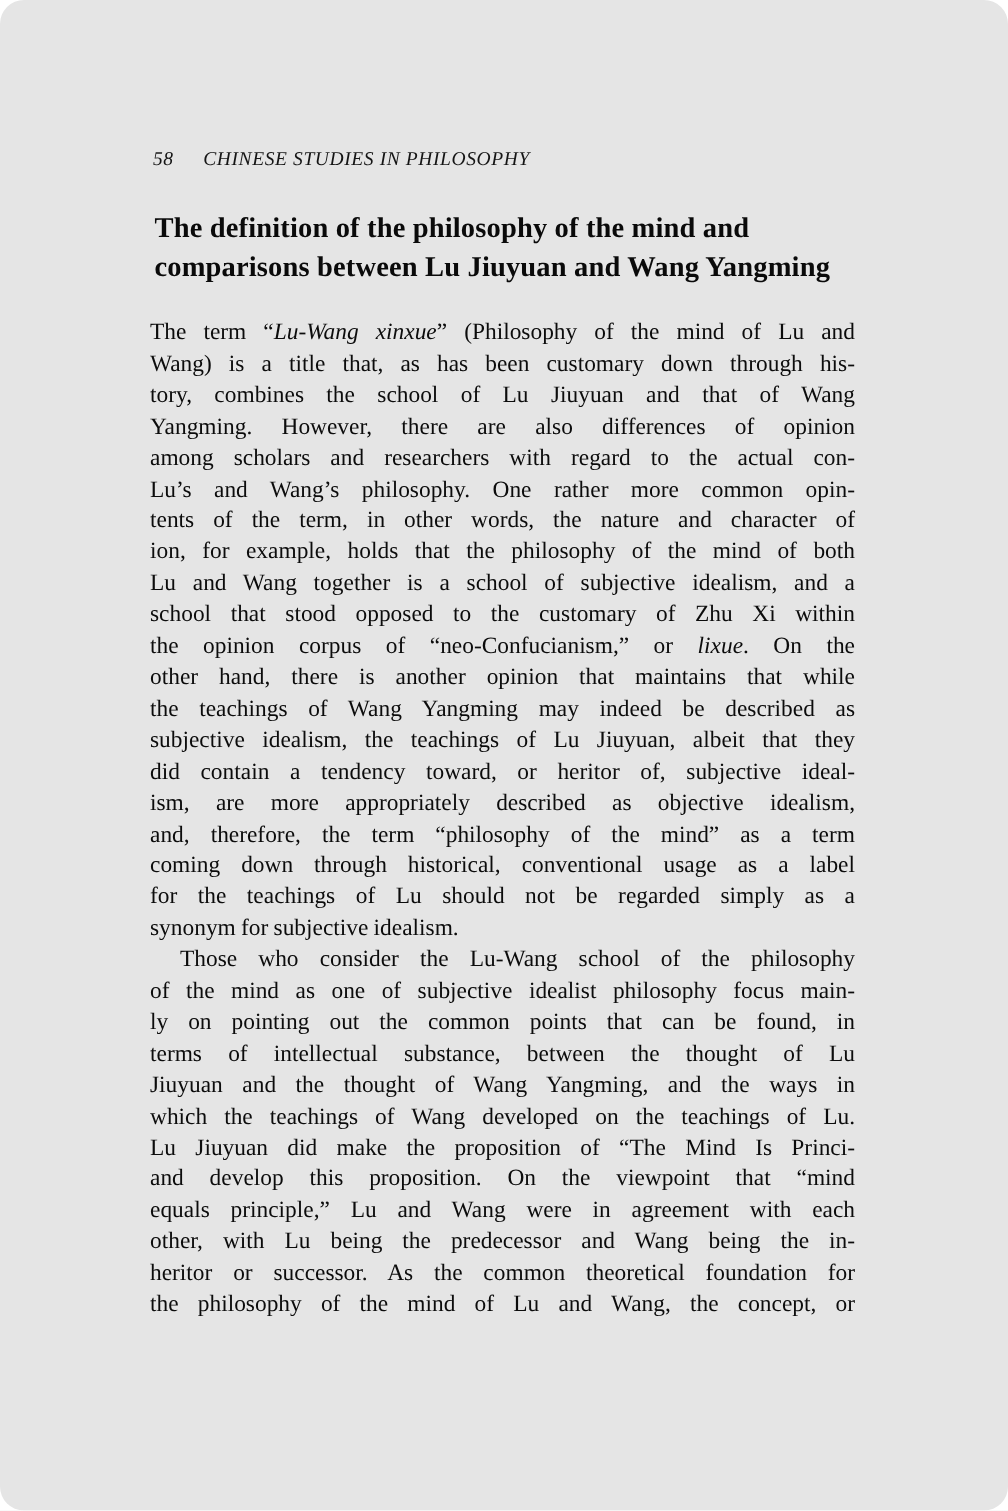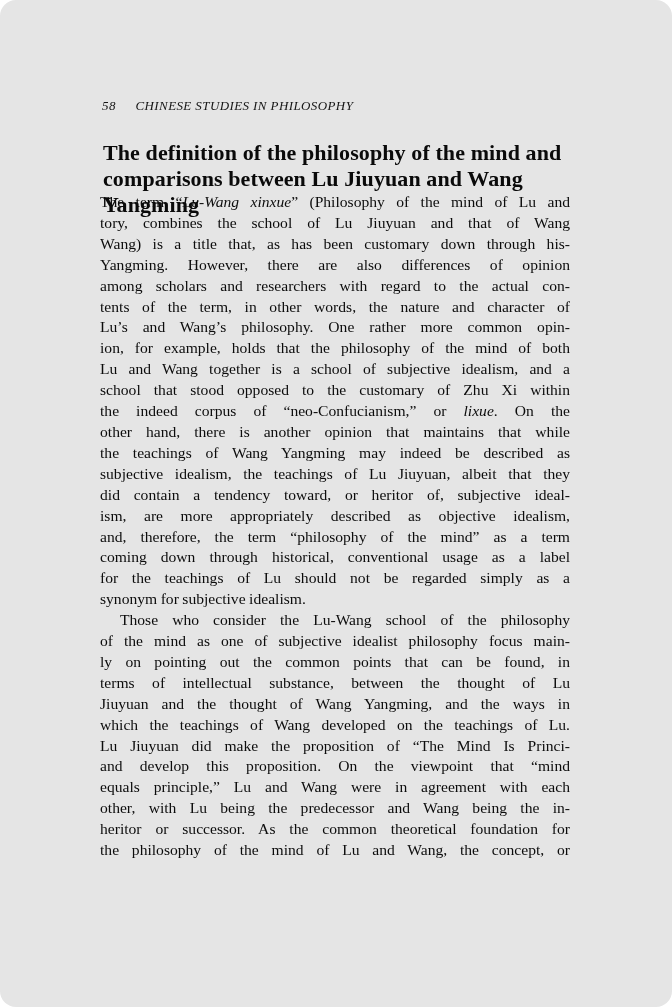--- a/index.html
+++ b/index.html
@@ -30,33 +30,33 @@
   }
   .running-header .page-num {
     margin-right: 16px;
   }
   .section-heading {
     position: absolute;
     left: 103px;
     top: 140px;
     width: 470px;
     margin: 0;
-    font-size: 22px;
+    font-size: 19px;
     font-weight: bold;
     line-height: 26px;
     letter-spacing: 0.1px;
     color: #0a0a0a;
   }
   .section-heading .h-line {
     display: block;
   }
   .body-text {
     position: absolute;
     left: 100px;
-    top: 192px;
+    top: 212px;
     width: 470px;
     font-size: 15.6px;
     line-height: 20.9px;
     word-spacing: -0.4px;
     color: #0c0c0c;
   }
   .body-text .line {
     text-align: justify;
     text-align-last: justify;
   }
@@ -81,30 +81,30 @@
     <span class="running-title">CHINESE STUDIES IN PHILOSOPHY</span>
   </div>
 
   <h1 class="section-heading">
     <span class="h-line">The definition of the philosophy of the mind and</span>
     <span class="h-line">comparisons between Lu Jiuyuan and Wang Yangming</span>
   </h1>
 
   <div class="body-text" id="body-text">
       <div class="line"><span>The term “</span><span class="it">Lu-Wang xinxue</span><span>” (Philosophy of the mind of Lu and</span></div>
+      <div class="line"><span>Wang) is a title that, as has been customary down through his-</span></div>
       <div class="line"><span>tory, combines the school of Lu Jiuyuan and that of Wang</span></div>
-      <div class="line"><span>Wang) is a title that, as has been customary down through his-</span></div>
       <div class="line"><span>Yangming. However, there are also differences of opinion</span></div>
       <div class="line"><span>among scholars and researchers with regard to the actual con-</span></div>
+      <div class="line"><span>Lu’s and Wang’s philosophy. One rather more common opin-</span></div>
       <div class="line"><span>tents of the term, in other words, the nature and character of</span></div>
-      <div class="line"><span>Lu’s and Wang’s philosophy. One rather more common opin-</span></div>
       <div class="line"><span>ion, for example, holds that the philosophy of the mind of both</span></div>
       <div class="line"><span>Lu and Wang together is a school of subjective idealism, and a</span></div>
       <div class="line"><span>school that stood opposed to the customary of Zhu Xi within</span></div>
-      <div class="line"><span>the indeed corpus of “neo-Confucianism,” or </span><span class="it">lixue</span><span>. On the</span></div>
+      <div class="line"><span>the opinion corpus of “neo-Confucianism,” or </span><span class="it">lixue</span><span>. On the</span></div>
       <div class="line"><span>other hand, there is another opinion that maintains that while</span></div>
       <div class="line"><span>the teachings of Wang Yangming may indeed be described as</span></div>
       <div class="line"><span>subjective idealism, the teachings of Lu Jiuyuan, albeit that they</span></div>
       <div class="line"><span>did contain a tendency toward, or heritor of, subjective ideal-</span></div>
       <div class="line"><span>ism, are more appropriately described as objective idealism,</span></div>
       <div class="line"><span>and, therefore, the term “philosophy of the mind” as a term</span></div>
       <div class="line"><span>coming down through historical, conventional usage as a label</span></div>
       <div class="line"><span>for the teachings of Lu should not be regarded simply as a</span></div>
       <div class="line short"><span>synonym for subjective idealism.</span></div>
       <div class="line indent"><span>Those who consider the Lu-Wang school of the philosophy</span></div>

